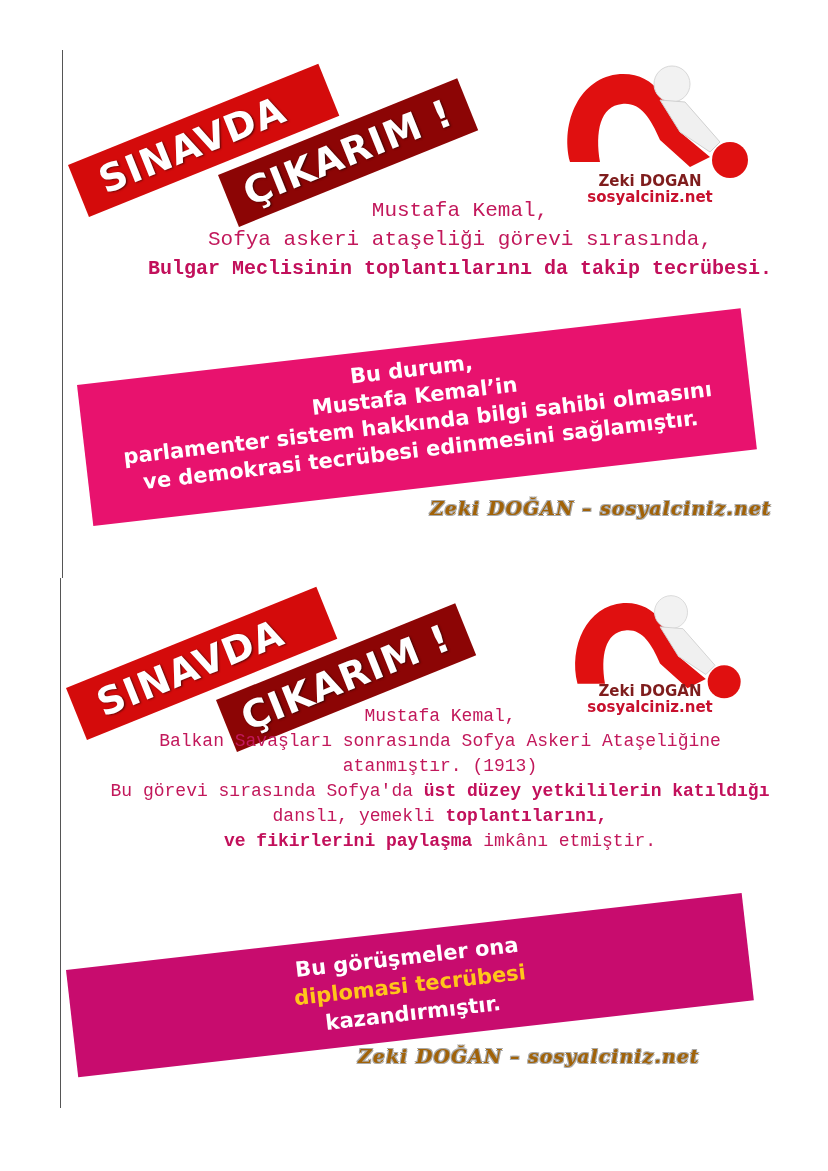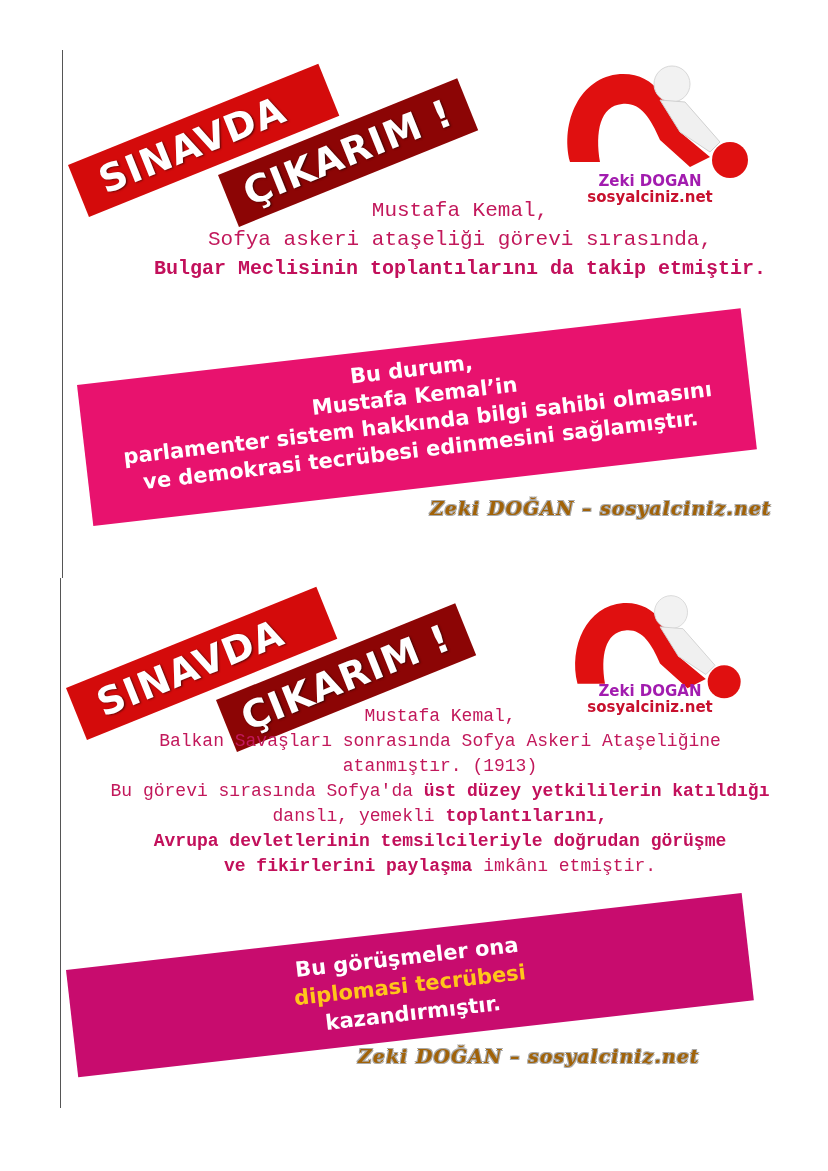--- a/index.html
+++ b/index.html
@@ -8,21 +8,21 @@
   .vline { position:absolute; width:1px; background:#555; }
   .panel { position:absolute; left:0; width:828px; }
   .stamp { position:absolute; transform-origin:0 0; color:#fff; font-weight:bold;
            font-family:"DejaVu Sans", sans-serif; white-space:nowrap;
            text-shadow: 1px 1px 2px rgba(0,0,0,0.55); letter-spacing:1px; }
   .stamp-red { background:#d40b0b; }
   .stamp-dark { background:#8c0505; }
   .logo { position:absolute; width:200px; height:150px; }
   .logo-caption { position:absolute; text-align:center; width:200px; font-weight:bold;
                   font-family:"DejaVu Sans", sans-serif; line-height:1.05; }
-  .logo-name { color:#a21caf; font-size:15px; }
+  .logo-name { color:#7f1d1d; font-size:15px; }
   .logo-site { color:#c8102e; font-size:15px; }
   .text-block { position:absolute; text-align:center; color:#c2185b; font-family:Liberation Mono, monospace; }
   .text-block .line { display:block; white-space:nowrap; }
   .bold { font-weight:bold; color:#c2105b; }
   .banner { position:absolute; transform-origin:0 0; color:#fff; font-weight:bold; text-align:center;
             font-family:"DejaVu Sans", sans-serif; }
   .banner .line { display:block; white-space:nowrap; }
   .yellow { color:#ffc61a; }
   .watermark { position:absolute; font-style:italic; font-weight:bold; color:#a16207;
                font-family:"DejaVu Serif", serif; font-size:19px; letter-spacing:1px;
@@ -53,21 +53,21 @@
     </svg>
     <div class="logo-caption" style="top:112px; left:-10px;">
       <div class="logo-name">Zeki DOGAN</div>
       <div class="logo-site">sosyalciniz.net</div>
     </div>
   </div>
 
   <div class="text-block" style="left:100px; top:196px; width:720px; font-size:21px; line-height:29px;">
     <span class="line">Mustafa Kemal,</span>
     <span class="line">Sofya askeri ataşeliği görevi sırasında,</span>
-    <span class="line bold" style="font-size:20px;">Bulgar Meclisinin toplantılarını da takip etmiştir.</span>
+    <span class="line bold" style="font-size:20px;">Bulgar Meclisinin toplantılarını da takip tecrübesi.</span>
   </div>
 
   <div class="banner" style="left:77px; top:385px; width:668px; height:142px; background:#e8126e; transform:rotate(-6.6deg);">
     <div style="padding-top:10px; font-size:21px; line-height:27px;">
       <span class="line">Bu durum,</span>
       <span class="line">Mustafa Kemal’in</span>
       <span class="line">parlamenter sistem hakkında bilgi sahibi olmasını</span>
       <span class="line">ve demokrasi tecrübesi edinmesini sağlamıştır.</span>
     </div>
   </div>
@@ -100,21 +100,20 @@
   <div class="text-block" style="left:80px; top:704px; width:720px; font-size:18px; line-height:25px;">
     <span class="line">Mustafa Kemal,</span>
     <span class="line">Balkan Savaşları sonrasında Sofya Askeri Ataşeliğine</span>
     <span class="line">atanmıştır. (1913)</span>
     <span class="line">
       <span>Bu görevi sırasında Sofya'da </span><span class="bold">üst düzey yetkililerin katıldığı</span>
     </span>
     <span class="line">
       <span>danslı, yemekli </span><span class="bold">toplantılarını,</span>
     </span>
-    <span class="line bold">Avrupa devletlerinin temsilcileriyle doğrudan görüşme</span>
     <span class="line">
       <span class="bold">ve fikirlerini paylaşma</span><span> imkânı etmiştir.</span>
     </span>
   </div>
 
   <div class="banner" style="left:66px; top:970px; width:680px; height:108px; background:#c80c6e; transform:rotate(-6.5deg);">
     <div style="padding-top:12px; font-size:21px; line-height:28px;">
       <span class="line">Bu görüşmeler ona</span>
       <span class="line yellow">diplomasi tecrübesi</span>
       <span class="line">kazandırmıştır.</span>

